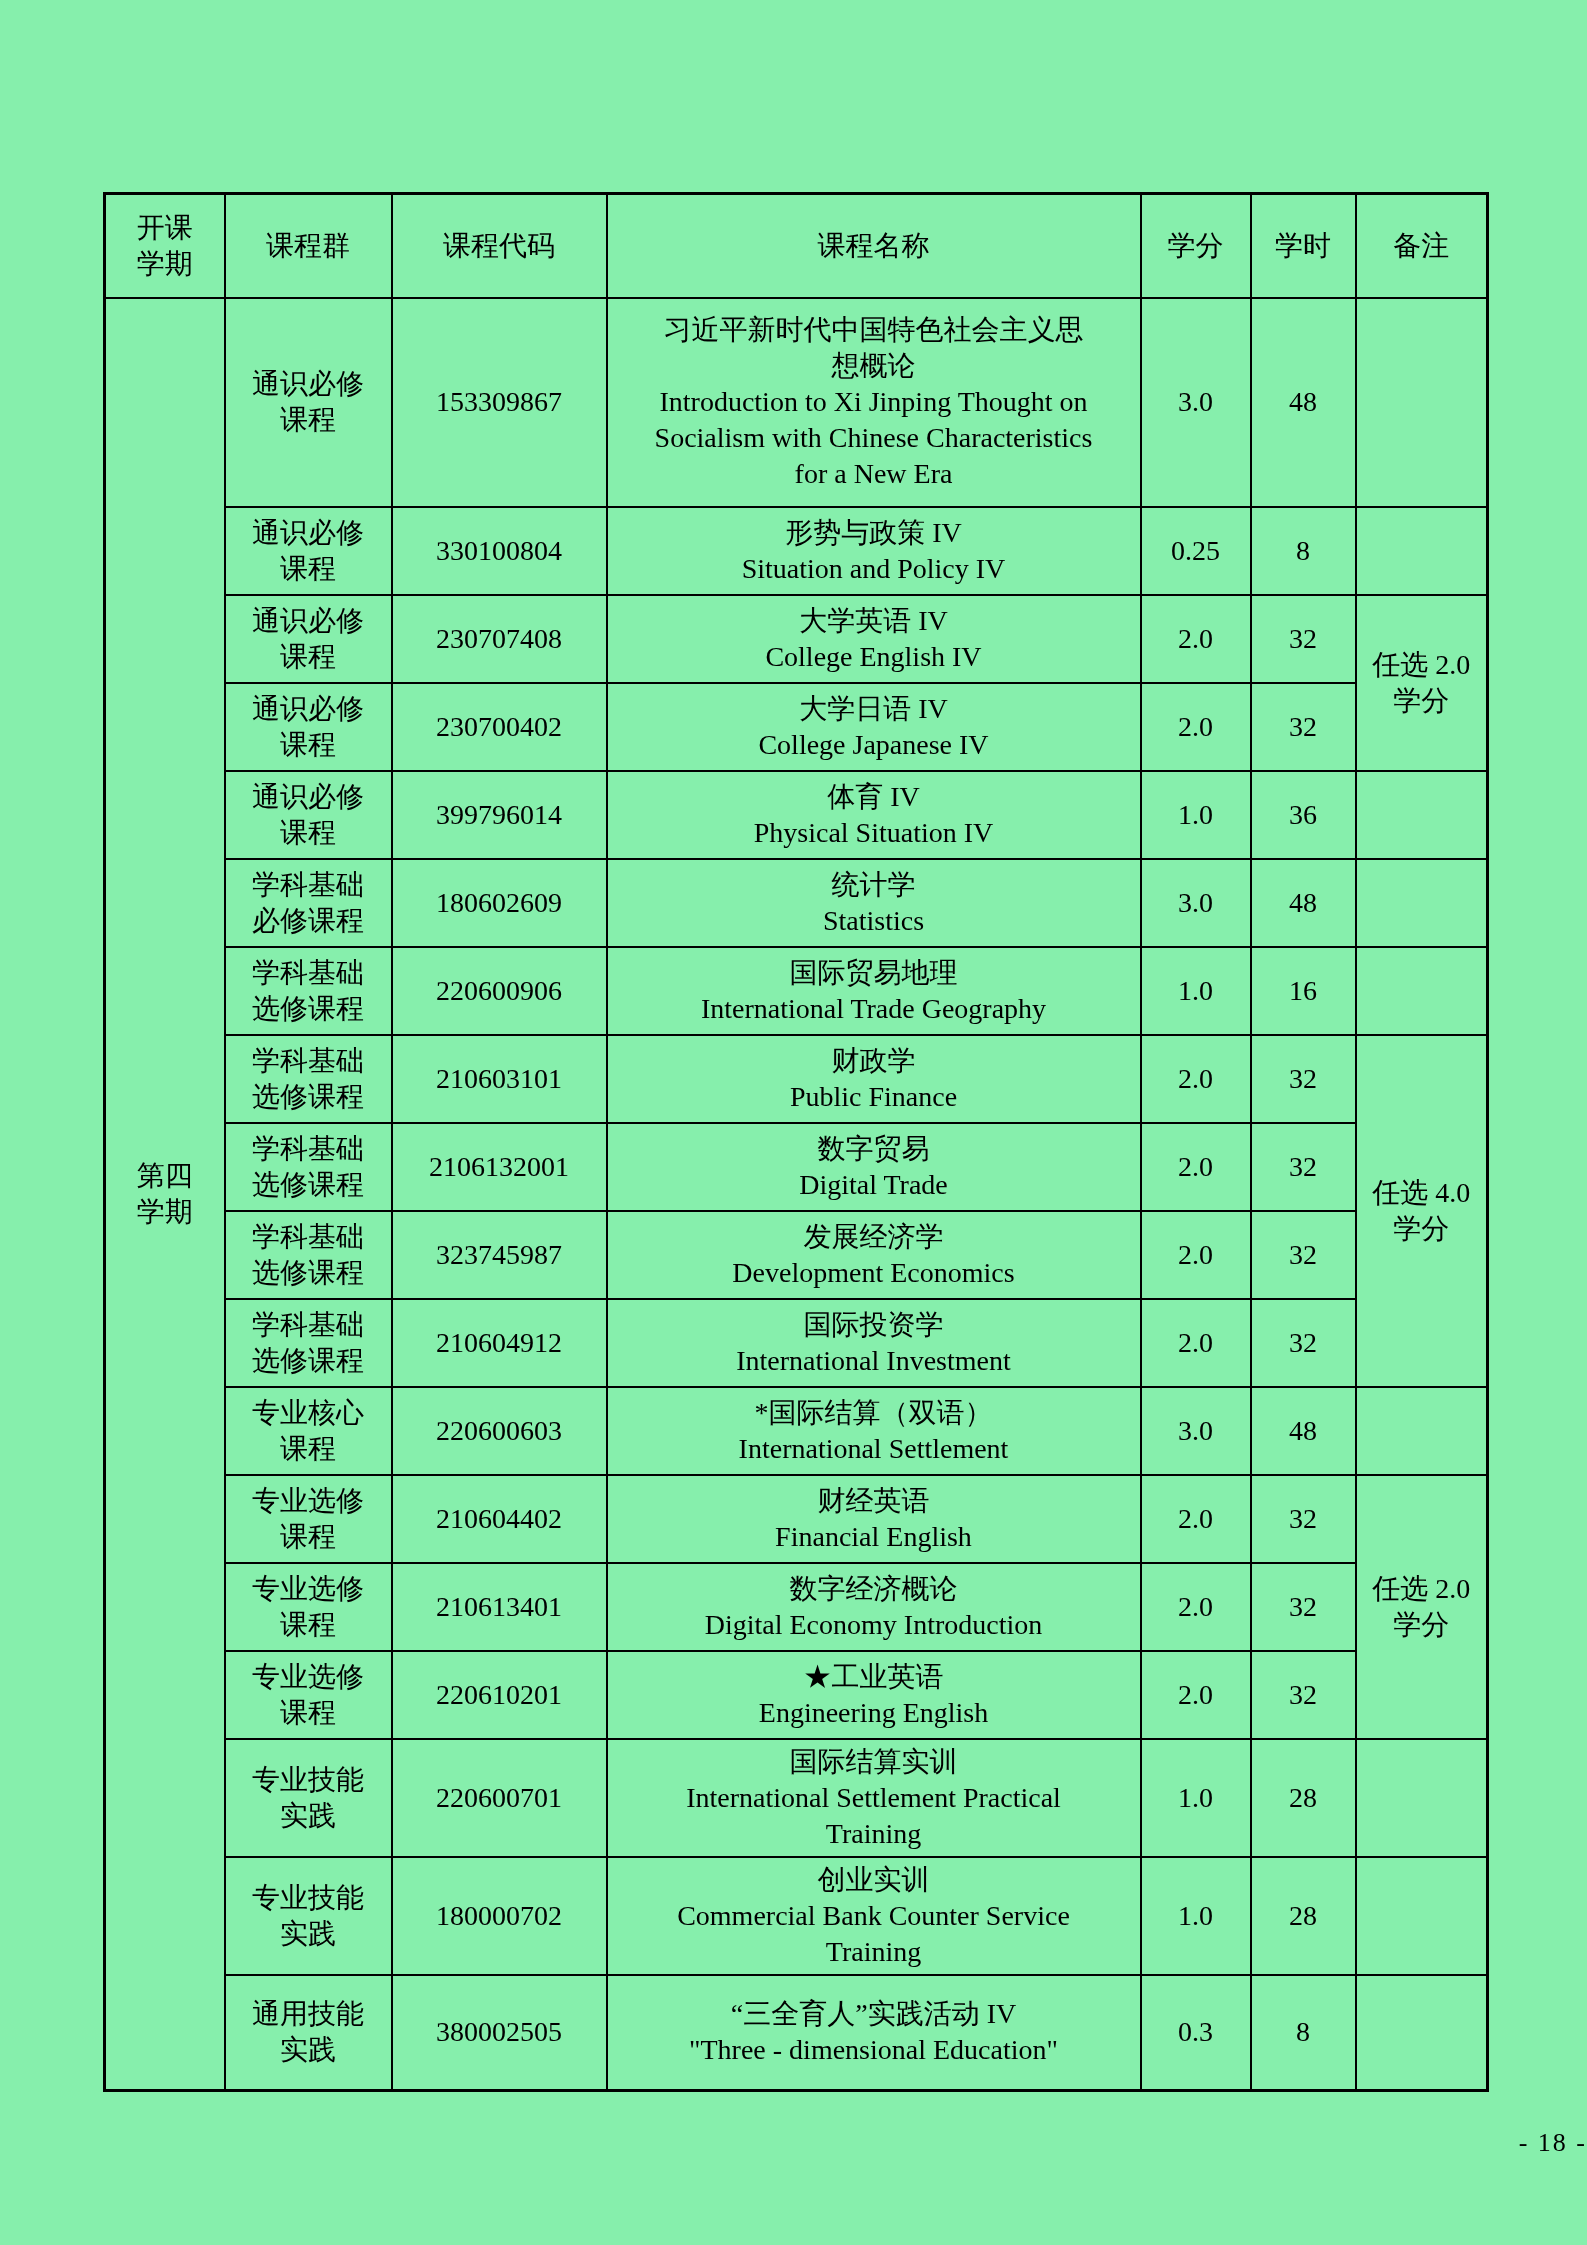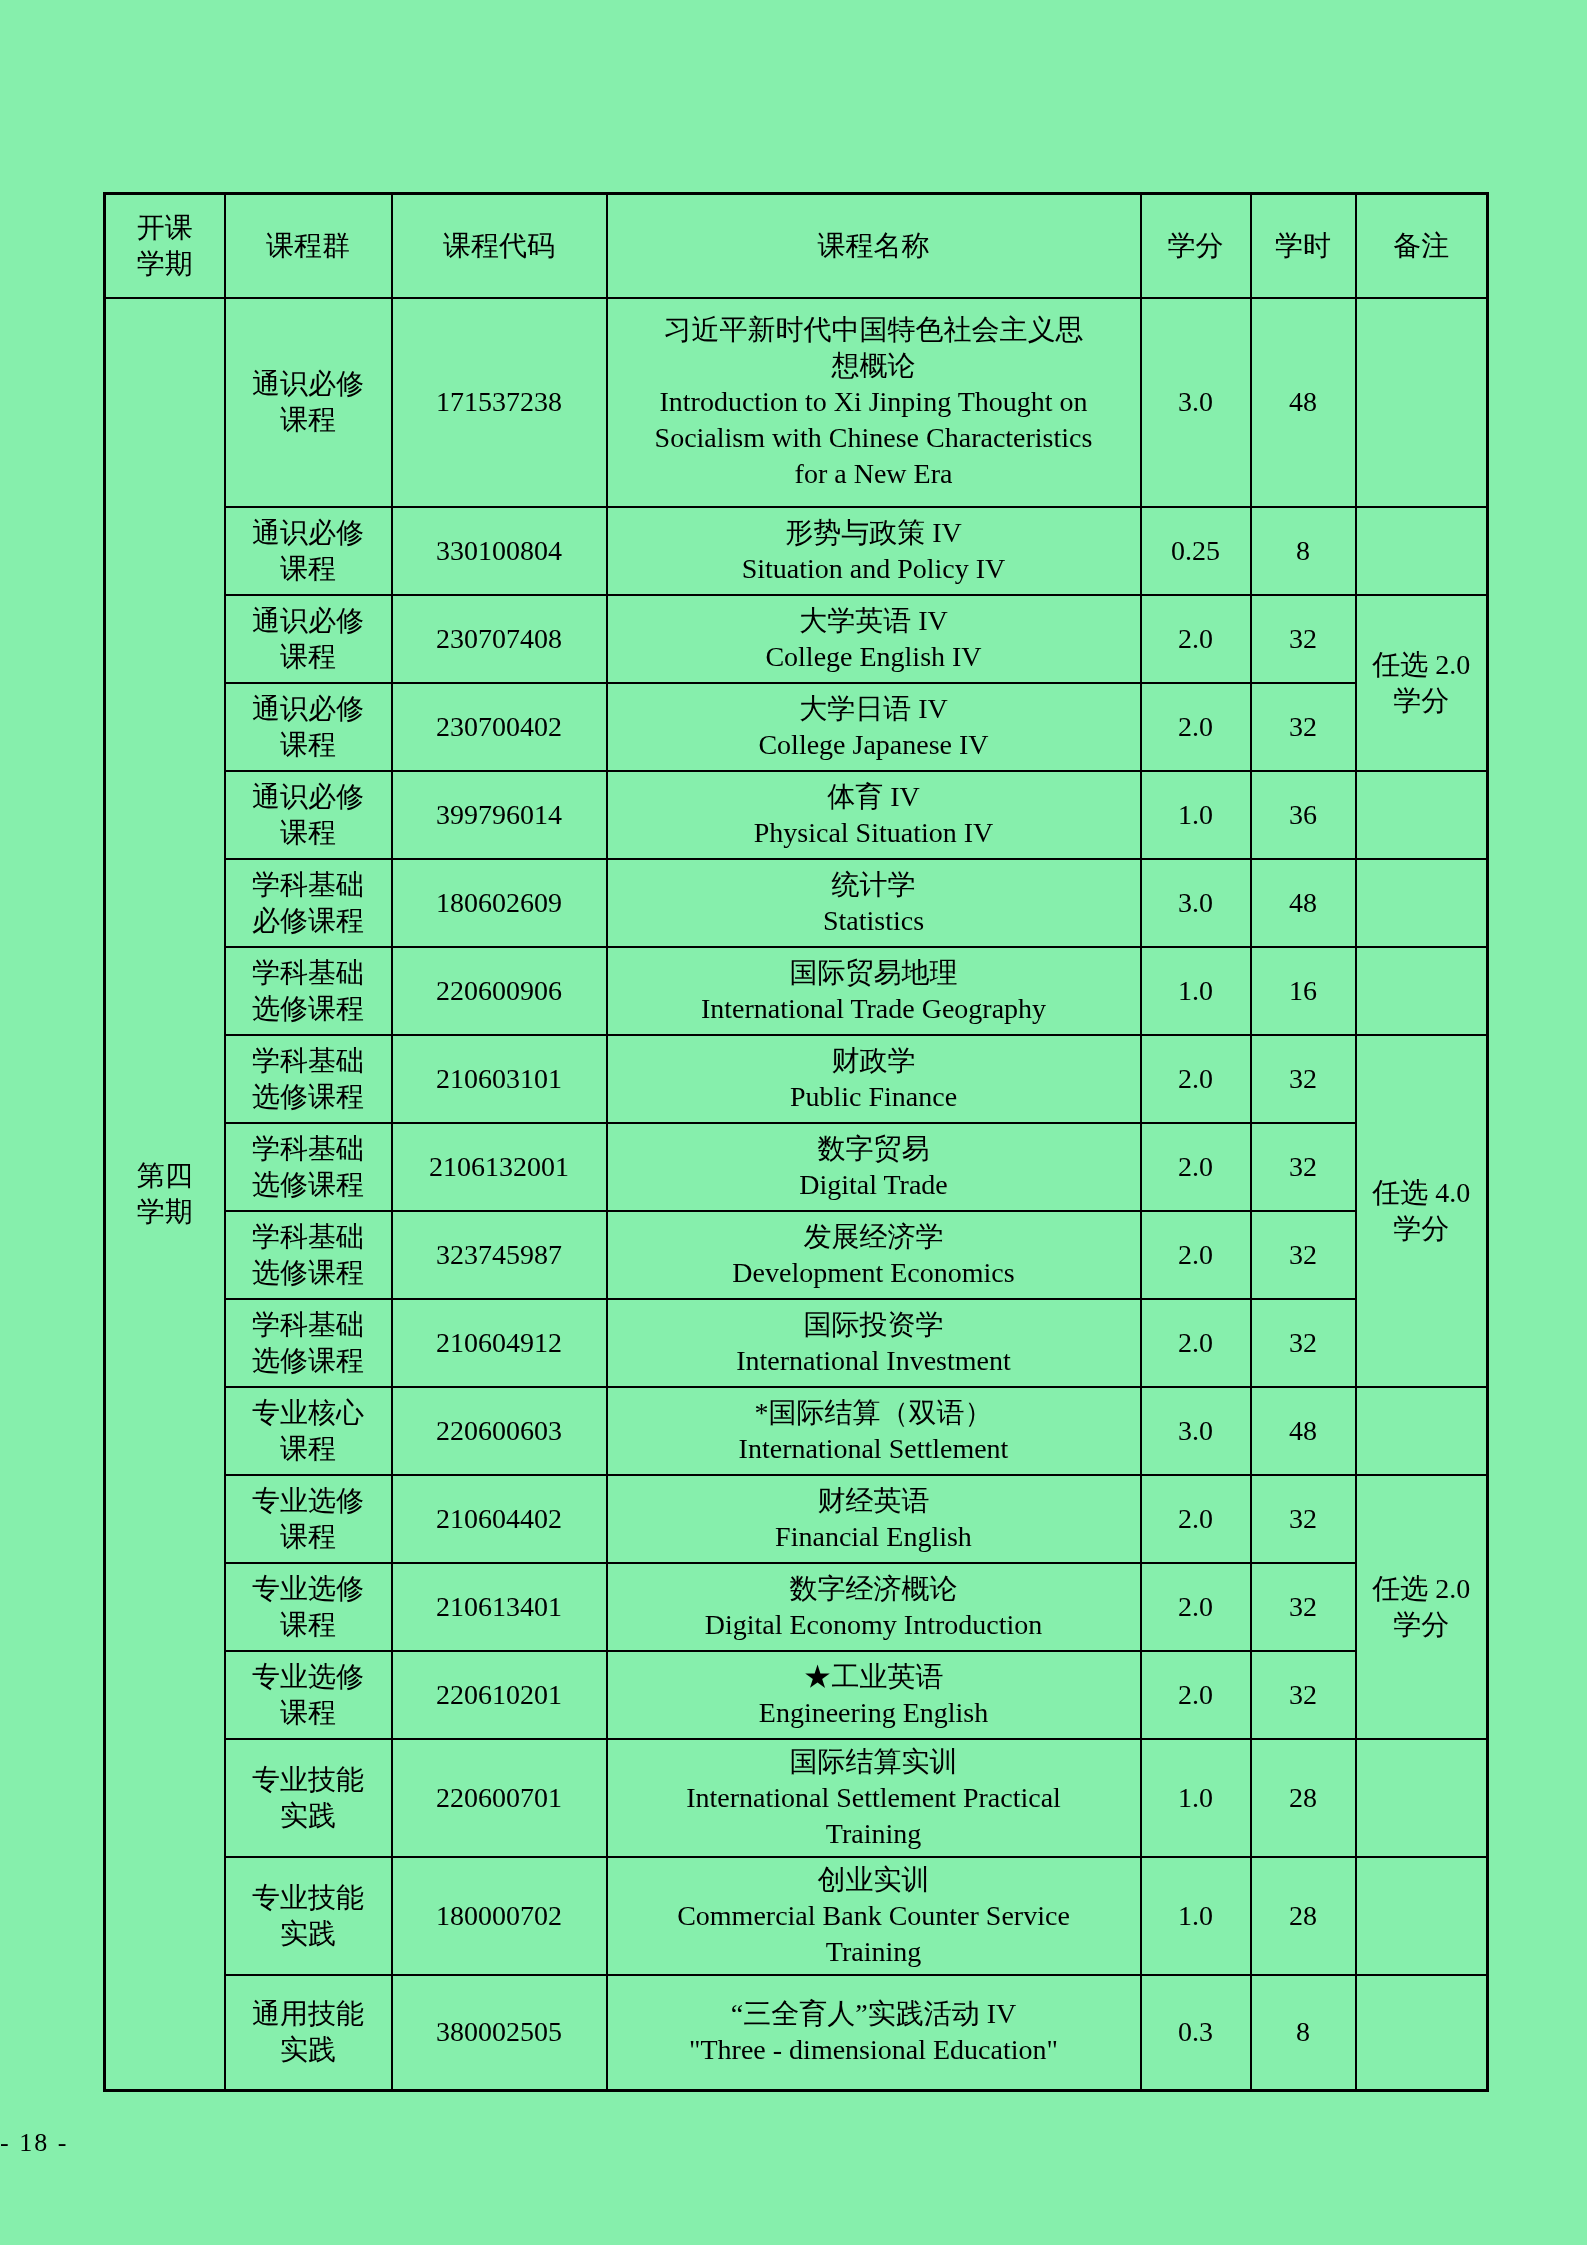--- a/index.html
+++ b/index.html
@@ -45,21 +45,21 @@
   td.name-cell {
     text-align: left;
     padding-left: 12px;
     white-space: pre-wrap;
   }
   .footer-pagenum {
     position: absolute;
     left: 0;
     top: 2128px;
     width: 100%;
-    text-align: left;
+    text-align: right;
     font-size: 26px;
     letter-spacing: 2px;
   }
 </style>
 </head>
 <body>
 
 <div class="page">
 
   <table class="schedule">
@@ -83,21 +83,21 @@
       <th>学分</th>
       <th>学时</th>
       <th>备注</th>
     </tr>
 
     <tr class="row-5line">
       <td rowspan="18">第四
 学期</td>
       <td>通识必修
 课程</td>
-      <td>171537238</td>
+      <td>153309867</td>
       <td class="name-cell">习近平新时代中国特色社会主义思
 想概论
 Introduction to Xi Jinping Thought on
 Socialism with Chinese Characteristics
 for a New Era</td>
       <td>3.0</td>
       <td>48</td>
       <td></td>
     </tr>
 

